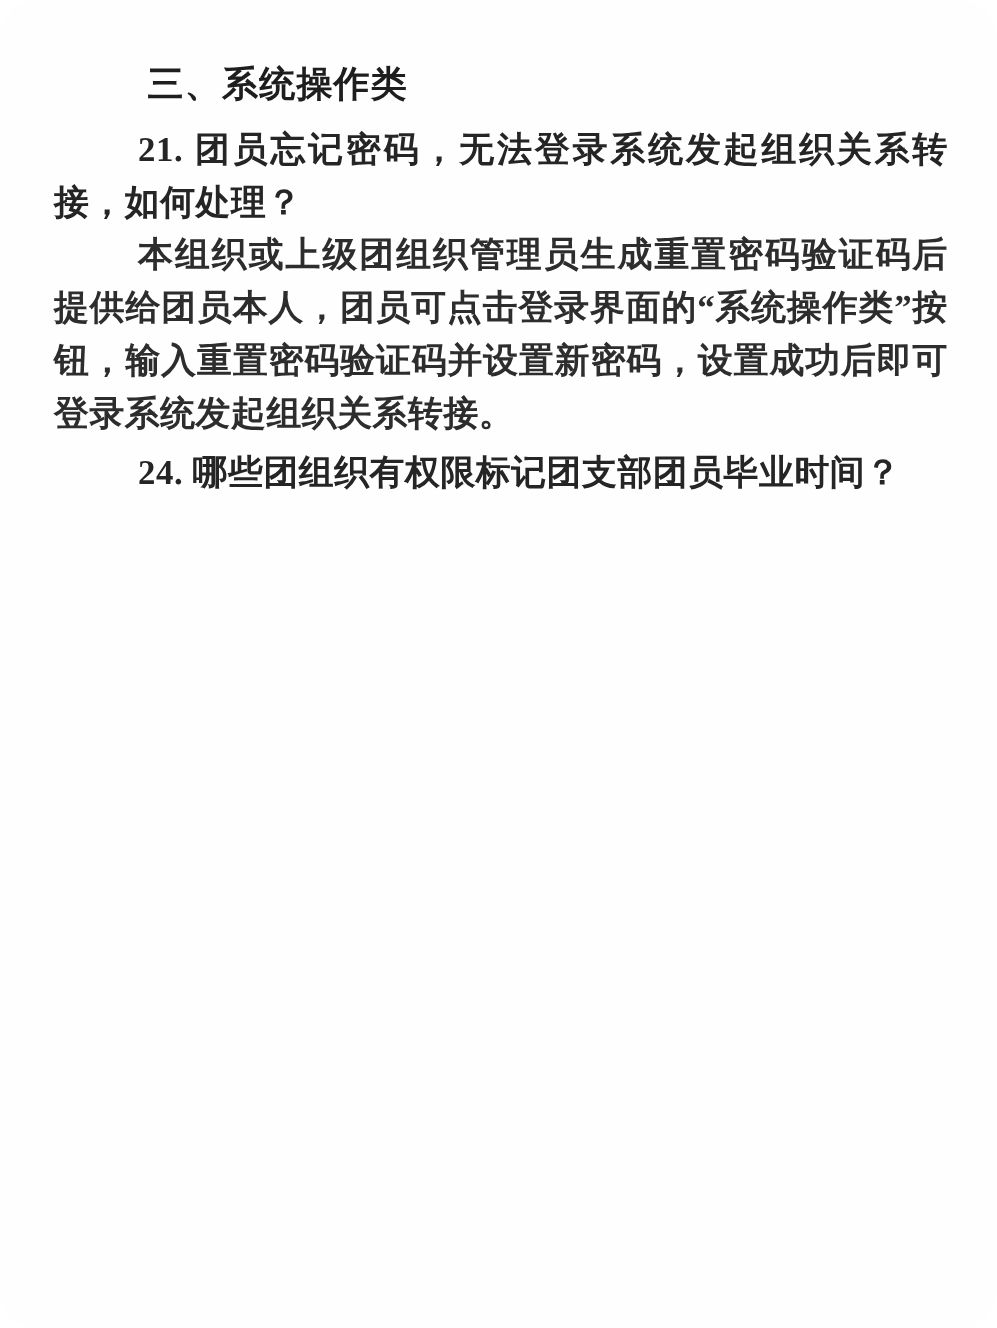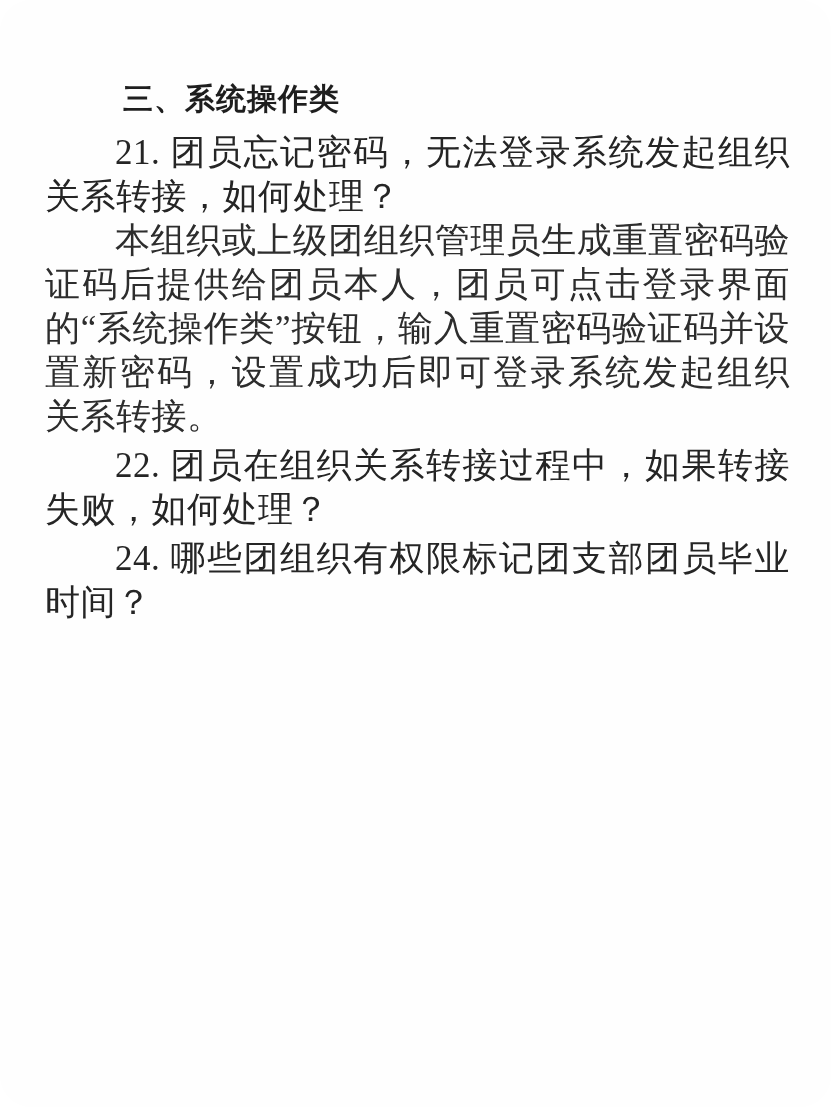--- a/index.html
+++ b/index.html
@@ -8,56 +8,56 @@
     background: #ffffff;
   }
   .page {
     position: relative;
     width: 831px;
     height: 1107px;
     margin: 0 auto;
     background: #fefefe;
     overflow: hidden;
     box-sizing: border-box;
-    padding: 80px 41px 0 45px;
+    padding: 52px 41px 0 45px;
     font-family: "Liberation Serif", "DejaVu Serif", serif;
     border-radius: 31px;
   }
   .doc-heading {
     font-family: "Liberation Sans", "DejaVu Sans", sans-serif;
     font-weight: 700;
     font-size: 30px;
     line-height: 38px;
     color: #1e1e1e;
     padding-left: 78px;
     margin: 0 0 13px 0;
     letter-spacing: 1px;
   }
   .doc-body {
     width: 745px;
   }
   .para {
     margin: 0;
-    font-size: 35px;
+    font-size: 29px;
     line-height: 44px;
     color: #2d2d2d;
     text-align: justify;
     text-indent: 70px;
     letter-spacing: 0.5px;
     word-break: break-all;
+    font-weight: bold;
   }
   .para.question {
     margin-top: 5px;
     color: #252525;
   }
 </style>
 </head>
 <body>
 
 <div class="page">
   <h2 class="doc-heading">三、系统操作类</h2>
   <div class="doc-body">
       <p class="para question">21. 团员忘记密码，无法登录系统发起组织关系转接，如何处理？</p>
       <p class="para answer">本组织或上级团组织管理员生成重置密码验证码后提供给团员本人，团员可点击登录界面的“系统操作类”按钮，输入重置密码验证码并设置新密码，设置成功后即可登录系统发起组织关系转接。</p>
-      <p class="para question">22. 团员在组织关系转接过程中，如果转接失败，如何处理？</p>
       <p class="para question">24. 哪些团组织有权限标记团支部团员毕业时间？</p>
     </div>
 </div>
 
 </body></html>

